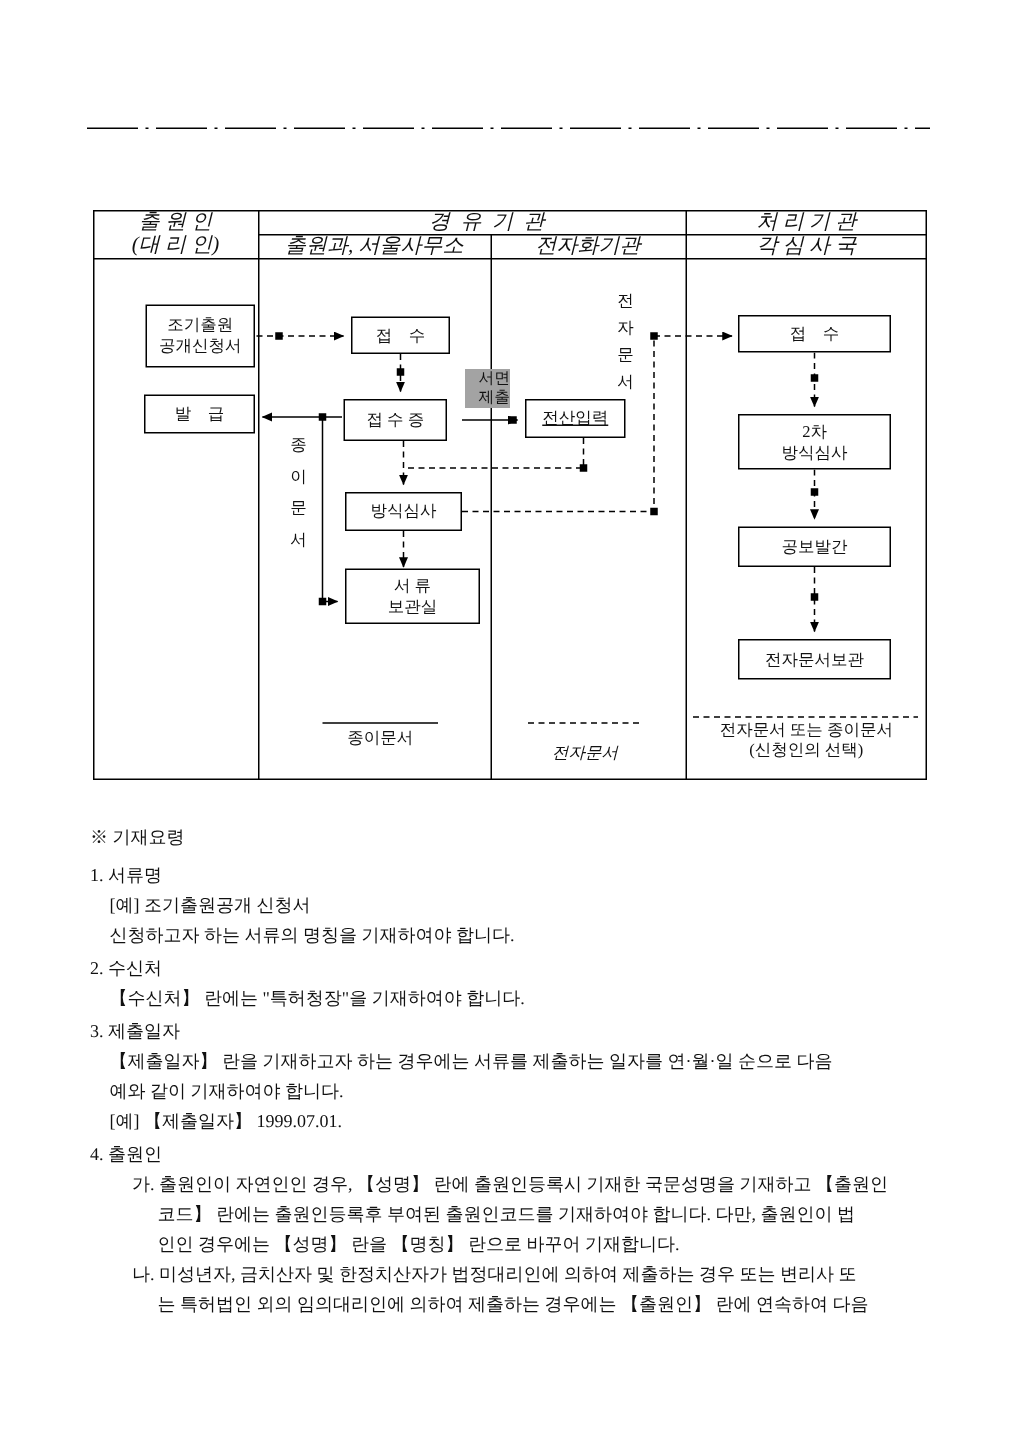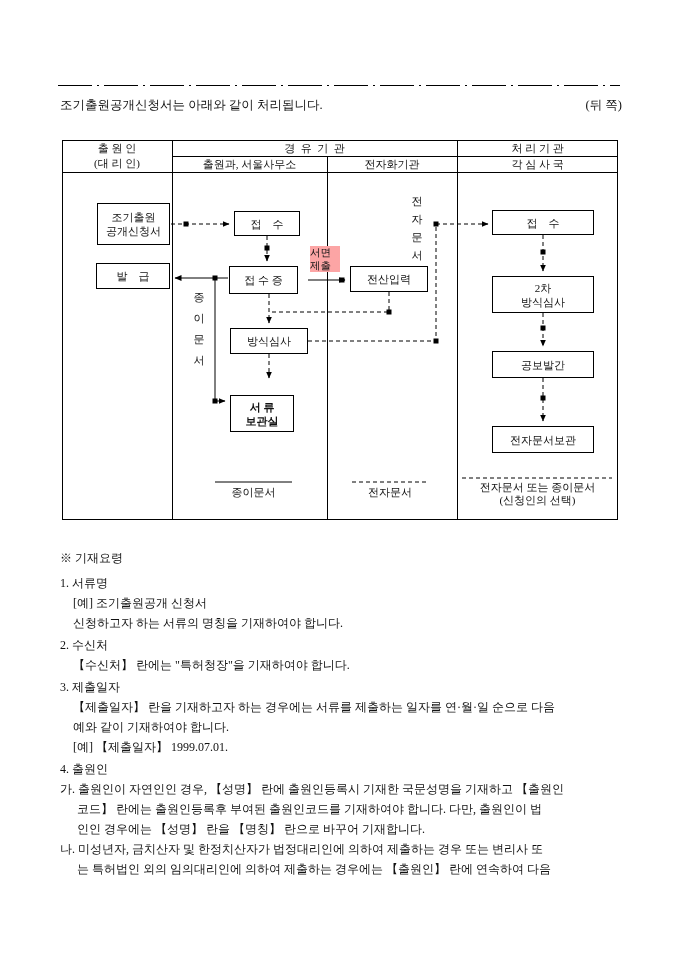--- a/index.html
+++ b/index.html
@@ -17,51 +17,47 @@
     position:absolute; left:60px; right:58px; top:97px;
     display:flex; justify-content:space-between; font-size:12.5px;
   }
 
   .diagram { position:absolute; left:62px; top:140px; width:556px; height:380px; }
   .layer { position:absolute; left:0; top:0; }
   svg .d { stroke-dasharray:4 3; }
 
   .cell {
     position:absolute; display:flex; align-items:center; justify-content:center;
-    text-align:center; font-size:11px; line-height:15px; white-space:pre-wrap;
+    text-align:center; font-size:14px; line-height:15px; white-space:pre-wrap;font-style:italic;
   }
   .box {
     position:absolute; border:1px solid #000; background:#fff;
     display:flex; align-items:center; justify-content:center;
     text-align:center; font-size:11px; line-height:14px; white-space:pre-wrap;
   }
   .vlabel { position:absolute; font-size:11px; line-height:18px; text-align:center; white-space:pre-wrap; }
   .vlabel.paper { line-height:21px; }
-  .flabel { position:absolute; font-size:10.5px; line-height:13px; text-align:left; white-space:pre-wrap; background:#fca5a5;font-family:Liberation Serif, serif; }
+  .flabel { position:absolute; font-size:10.5px; line-height:13px; text-align:right; white-space:pre-wrap; background:#a3a3a3;font-family:Liberation Serif, serif; }
   .legend-label { position:absolute; font-size:11px; line-height:13px; text-align:center; white-space:pre-wrap; }
 
   .instructions { position:absolute; left:60px; top:548px; width:562px; font-size:12px; line-height:20px; }
   .inst-heading { margin-bottom:5px; }
   .inst-title { margin-top:2px; }
   .inst-body { margin-left:13px; white-space:pre-line; }
-  .inst-sub { padding-left:17px; text-indent:-17px; white-space:pre-line; }
+  .inst-sub { margin-left:28px; padding-left:17px; text-indent:-17px; white-space:pre-line; }
 </style>
 </head>
 <body>
 
 <div class="page">
 
   <svg class="top-rule" width="562" height="3">
     <line x1="0" y1="1.5" x2="562" y2="1.5" stroke="#000" stroke-width="1" stroke-dasharray="34 5 2 5"></line>
   </svg>
 
-  <div class="intro-row">
-    <span>조기출원공개신청서는 아래와 같이 처리됩니다.</span>
-    <span>(뒤 쪽)</span>
-  </div>
 
   <div class="diagram">
 
     <svg class="layer" width="556" height="380" viewBox="0 0 556 380">
       <defs>
         <marker id="arr" markerWidth="9" markerHeight="8" refX="6.5" refY="3" orient="auto" markerUnits="userSpaceOnUse">
           <path d="M0,0 L7,3 L0,6 Z" fill="#000"></path>
         </marker>
       </defs>
       <g stroke="#000" fill="none">
@@ -101,54 +97,54 @@
         <rect x="371.5" y="198.5" width="5" height="5"></rect>
         <rect x="478.5" y="109.5" width="5" height="5"></rect>
         <rect x="478.5" y="185.5" width="5" height="5"></rect>
         <rect x="478.5" y="255.5" width="5" height="5"></rect>
         <rect x="150.5" y="258.5" width="5" height="5"></rect>
       </g>
     </svg>
 
     <div class="cell" style="left:0;top:0;width:110px;height:32px;">출 원 인
 (대 리 인)</div>
-    <div class="cell" style="left:110px;top:0;width:285px;height:16px;">경  유  기  관</div>
+    <div class="cell" style="left:120px;top:0;width:285px;height:16px;">경  유  기  관</div>
     <div class="cell" style="left:110px;top:16px;width:155px;height:16px;">출원과, 서울사무소</div>
     <div class="cell" style="left:265px;top:16px;width:130px;height:16px;">전자화기관</div>
     <div class="cell" style="left:395px;top:0;width:161px;height:16px;">처 리 기 관</div>
     <div class="cell" style="left:395px;top:16px;width:161px;height:16px;">각 심 사 국</div>
 
     <div class="box" style="left:35px;top:63px;width:73px;height:42px;">조기출원
 공개신청서</div>
     <div class="box" style="left:172px;top:71px;width:66px;height:25px;">접    수</div>
     <div class="box" style="left:34px;top:123px;width:74px;height:26px;">발    급</div>
     <div class="box" style="left:167px;top:126px;width:69px;height:28px;">접 수 증</div>
-    <div class="box" style="left:288px;top:126px;width:78px;height:26px;">전산입력</div>
+    <div class="box" style="left:288px;top:126px;width:67px;height:26px;text-decoration:underline;">전산입력</div>
     <div class="box" style="left:168px;top:188px;width:78px;height:26px;">방식심사</div>
-    <div class="box" style="left:168px;top:255px;width:64px;height:37px;font-weight:bold;">서 류
+    <div class="box" style="left:168px;top:239px;width:90px;height:37px;">서 류
 보관실</div>
     <div class="box" style="left:430px;top:70px;width:102px;height:25px;">접    수</div>
     <div class="box" style="left:430px;top:136px;width:102px;height:37px;">2차
 방식심사</div>
     <div class="box" style="left:430px;top:211px;width:102px;height:27px;">공보발간</div>
     <div class="box" style="left:430px;top:286px;width:102px;height:27px;">전자문서보관</div>
 
     <div class="flabel" style="left:248px;top:106px;width:30px;">서면
 제출</div>
     <div class="vlabel" style="left:346px;top:52px;width:18px;">전
 자
 문
 서</div>
     <div class="vlabel paper" style="left:128px;top:147px;width:18px;">종
 이
 문
 서</div>
 
     <div class="legend-label" style="left:150px;top:346px;width:83px;">종이문서</div>
-    <div class="legend-label" style="left:288px;top:346px;width:80px;">전자문서</div>
+    <div class="legend-label" style="left:288px;top:356px;width:80px;font-style:italic;">전자문서</div>
     <div class="legend-label" style="left:398px;top:341px;width:155px;">전자문서 또는 종이문서
 (신청인의 선택)</div>
   </div>
 
   <div class="instructions">
     <div class="inst-heading">※  기재요령</div>
 
     <div class="inst-title">1.  서류명</div>
     <div class="inst-body">[예]  조기출원공개 신청서</div>
     <div class="inst-body">신청하고자 하는 서류의 명칭을 기재하여야 합니다.</div>

